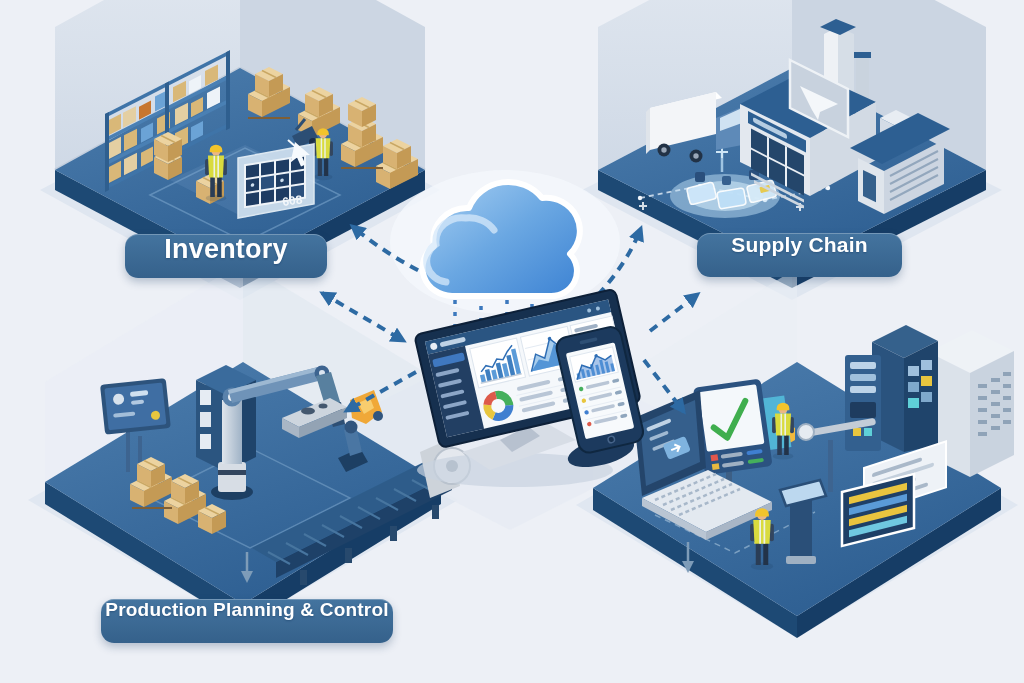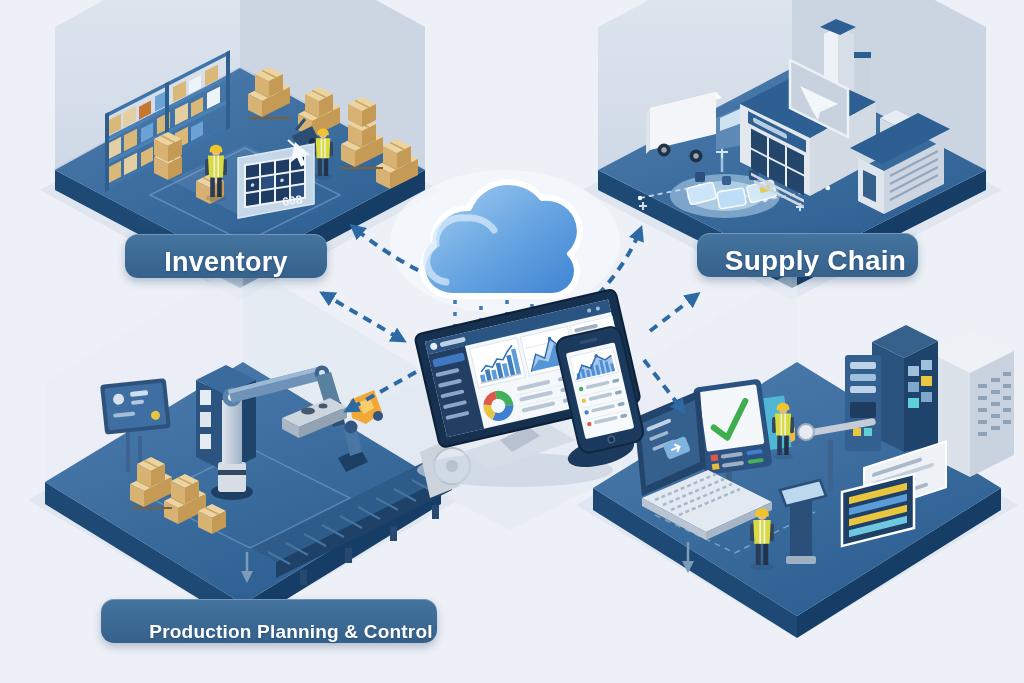--- a/index.html
+++ b/index.html
@@ -3,30 +3,30 @@
 <meta charset="utf-8">
 <style>
   html,body{margin:0;padding:0;background:#dfe3ec;}
   .stage{
     position:relative;width:1024px;height:683px;overflow:hidden;
     background:#edf0f6;
     font-family:"Liberation Sans","DejaVu Sans",sans-serif;
   }
   .stage svg{position:absolute;left:0;top:0;}
   .pill{
-    position:absolute;display:flex;align-items:flex-end;justify-content:center;
+    position:absolute;display:flex;align-items:flex-start;justify-content:center;
     background:linear-gradient(#44749f,#35618b);
     border-radius:13px;
     box-shadow:0 4px 8px rgba(30,60,100,.28), inset 0 1px 0 rgba(255,255,255,.25);
     color:#fff;font-weight:bold;white-space:nowrap;letter-spacing:.2px;
     text-shadow:0 1px 2px rgba(10,40,80,.35);
   }
   .pill-inventory{left:125px;top:234px;width:202px;height:44px;font-size:27px;}
-  .pill-supply{left:697px;top:233px;width:205px;height:44px;font-size:28px;padding-left:16px;}
-  .pill-production{left:101px;top:599px;width:292px;height:44px;font-size:19px;padding-left:44px;}
+  .pill-supply{left:697px;top:233px;width:205px;height:44px;font-size:21px;}
+  .pill-production{left:101px;top:599px;width:292px;height:44px;font-size:19px;}
   .pill-service{left:637px;top:597px;width:295px;height:44px;font-size:24px;}
 </style>
 </head>
 <body>
 
 <div class="stage">
 <svg width="1024" height="683" viewBox="0 0 1024 683">
   <defs>
     <linearGradient id="gPlat" x1="0" y1="0" x2="0.6" y2="1">
       <stop offset="0" stop-color="#4d7eae"></stop>

